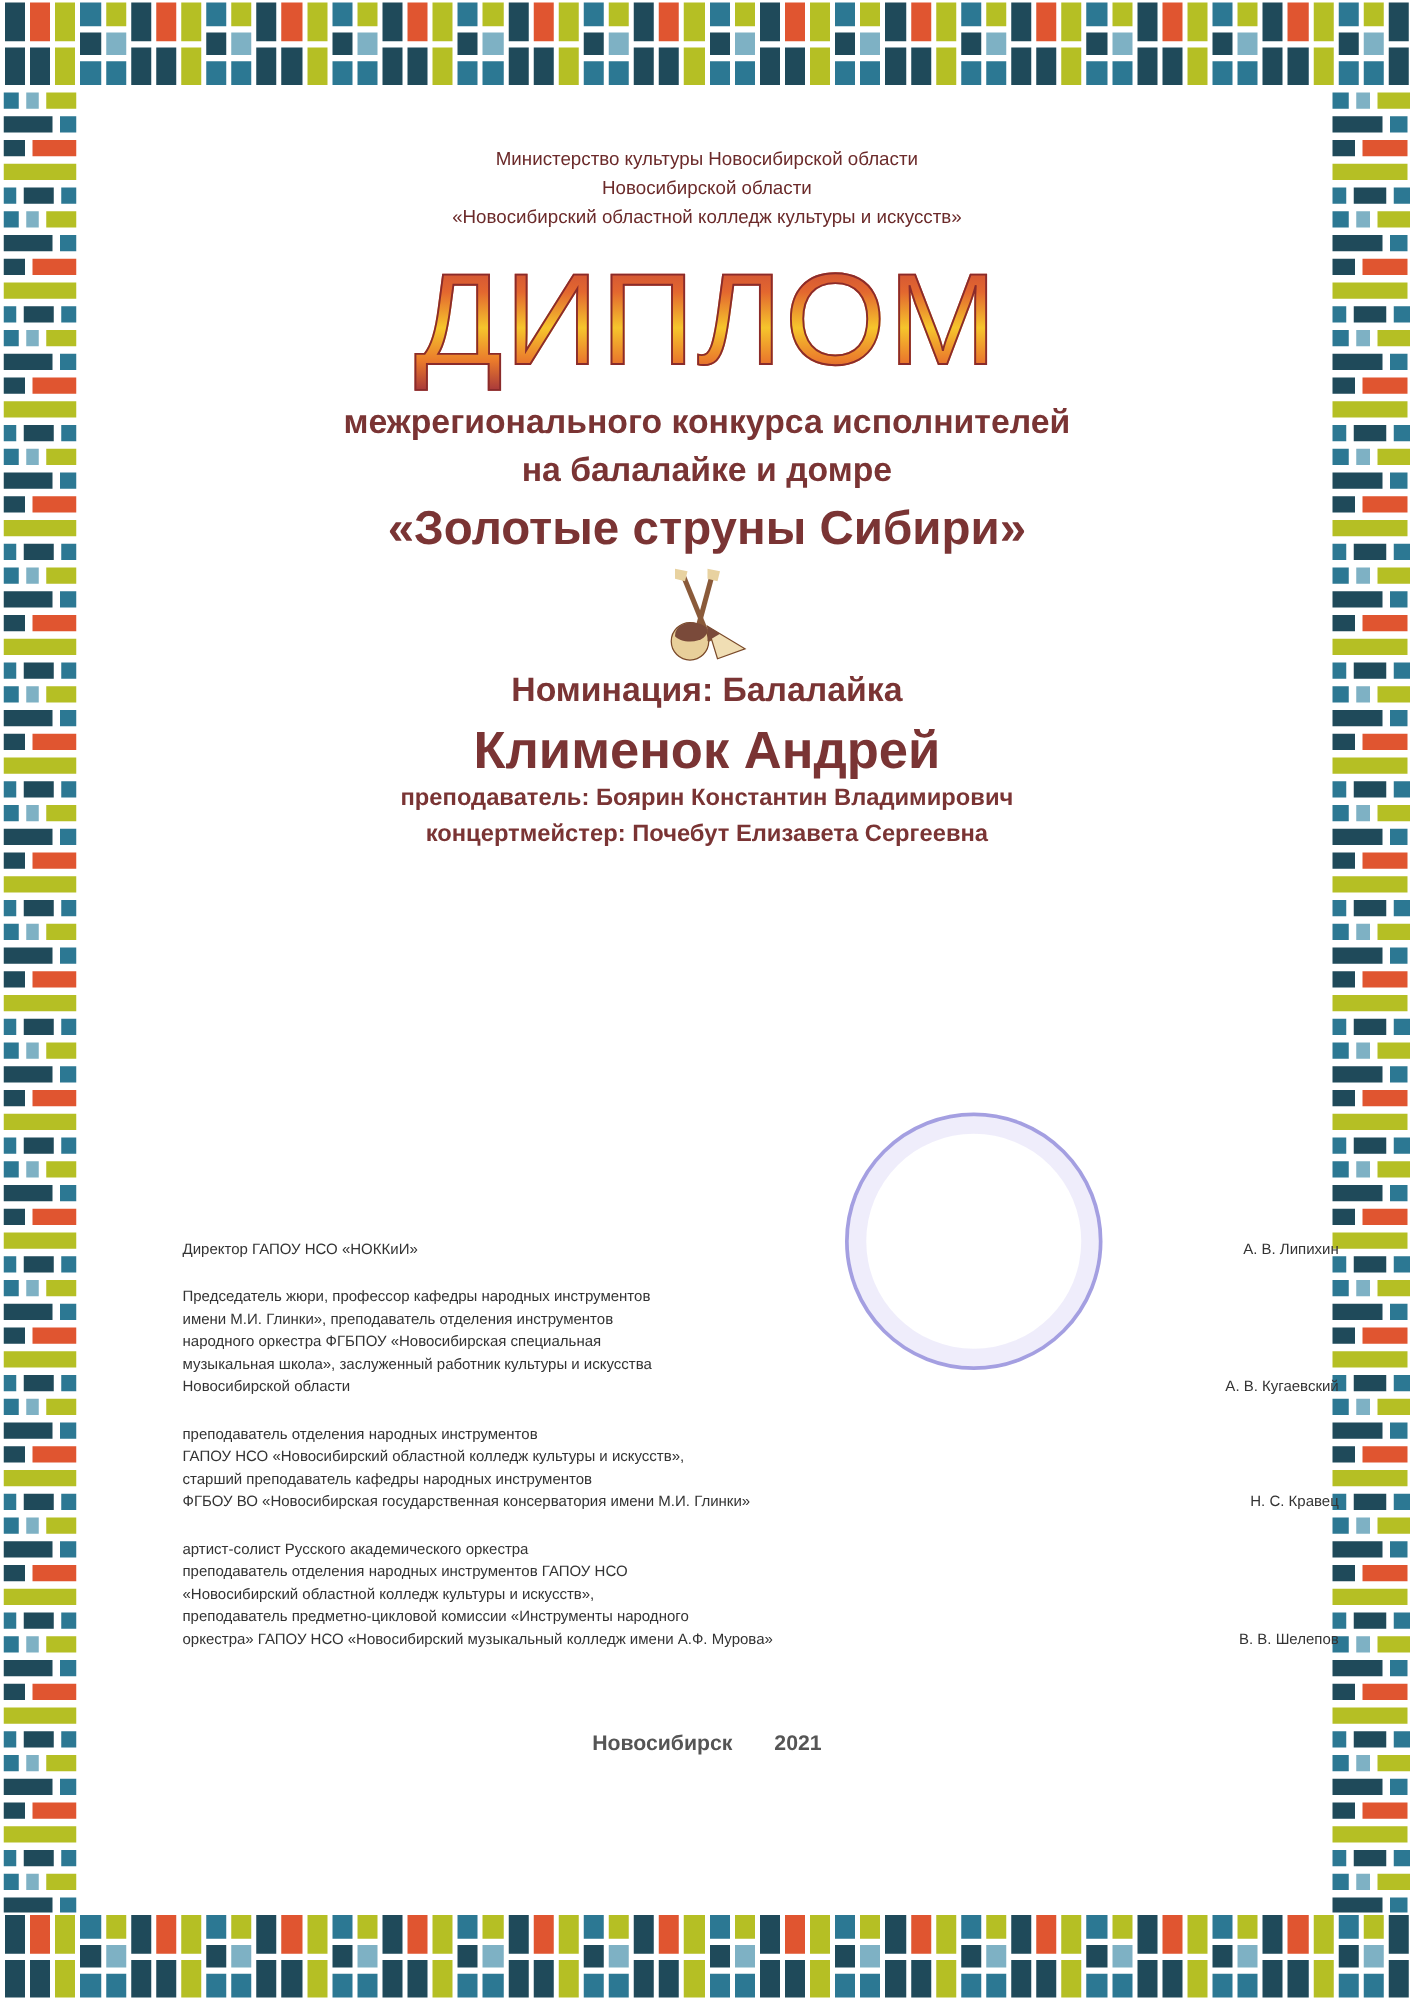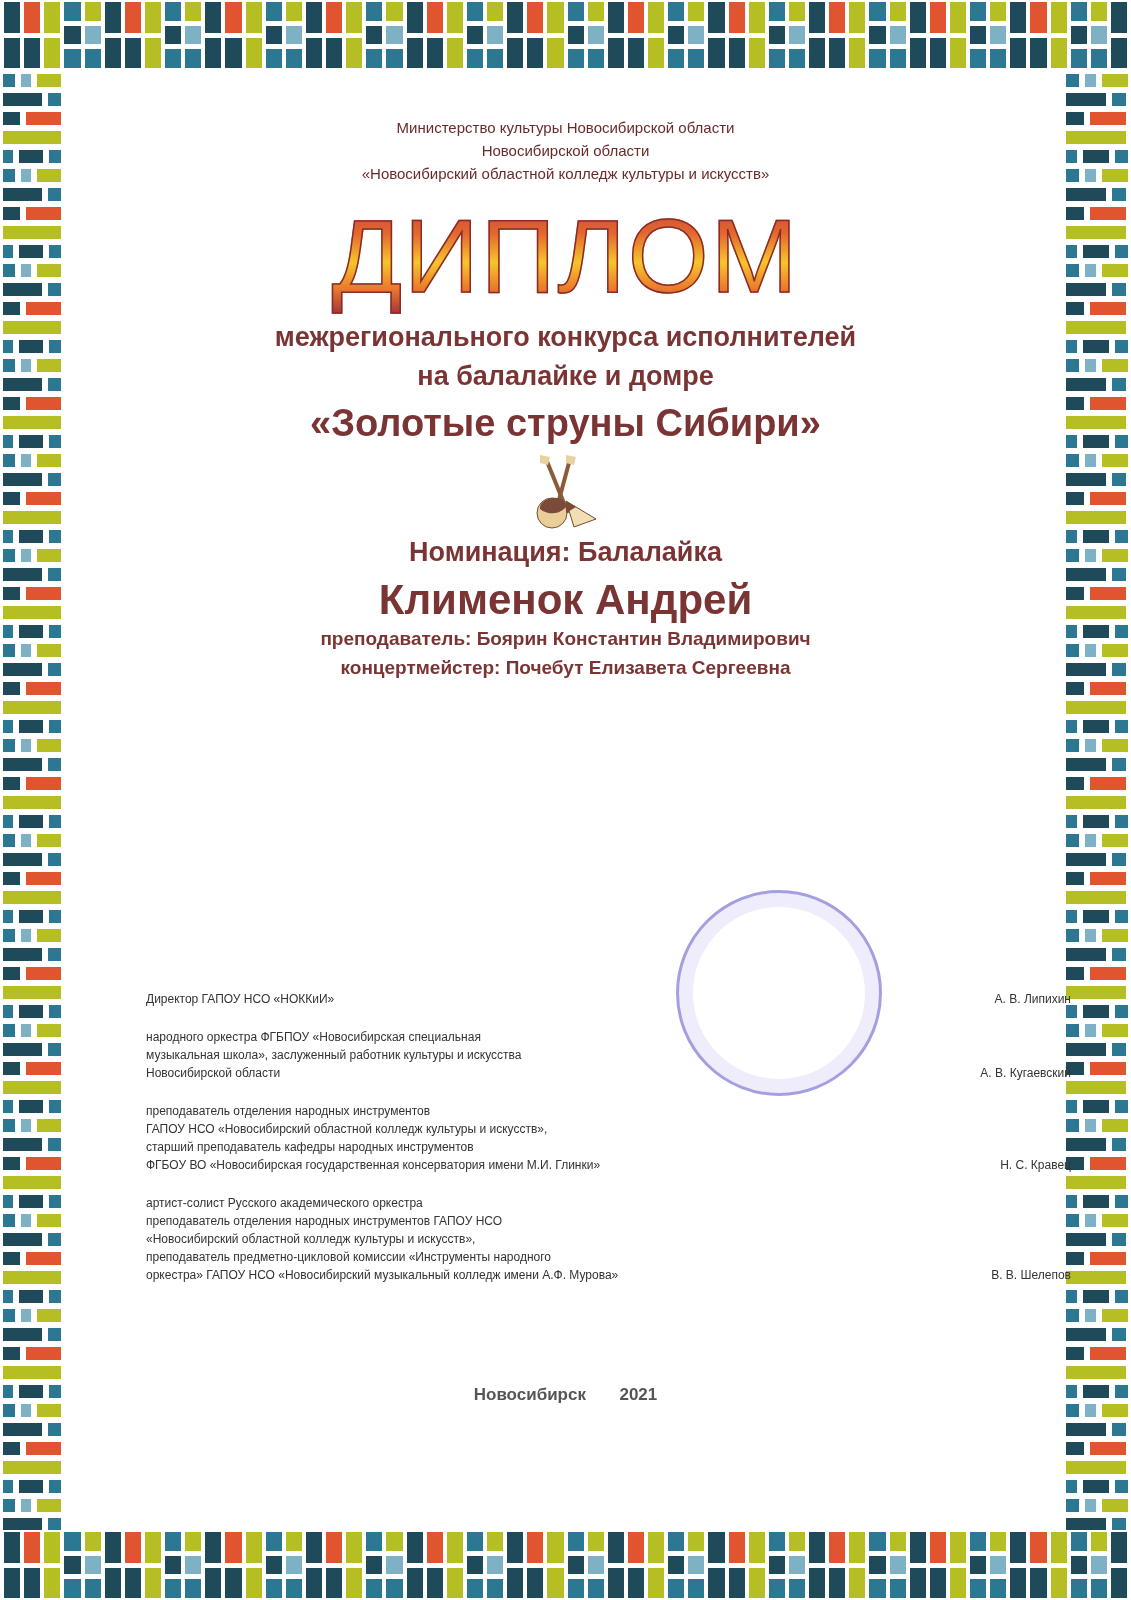--- a/index.html
+++ b/index.html
@@ -1245,20 +1245,22 @@
 
 <div class="sigs">
   <div class="stamp"></div>
 
   <div class="sig-block" style="margin-top:80px;">
     <div>Директор ГАПОУ НСО «НОККиИ»</div>
     <div class="sig-name">А. В. Липихин</div>
   </div>
 
   <div class="sig-block">
+    <div>Председатель жюри,  профессор кафедры народных инструментов</div>
+    <div>имени М.И. Глинки», преподаватель отделения инструментов</div>
     <div>народного оркестра ФГБПОУ «Новосибирская специальная</div>
     <div>музыкальная школа», заслуженный работник культуры и искусства</div>
     <div>Новосибирской области</div>
     <div class="sig-name">А. В. Кугаевский</div>
   </div>
 
   <div class="sig-block">
     <div>преподаватель отделения народных инструментов</div>
     <div>ГАПОУ НСО «Новосибирский областной колледж культуры и искусств»,</div>
     <div>старший преподаватель кафедры народных инструментов</div>

